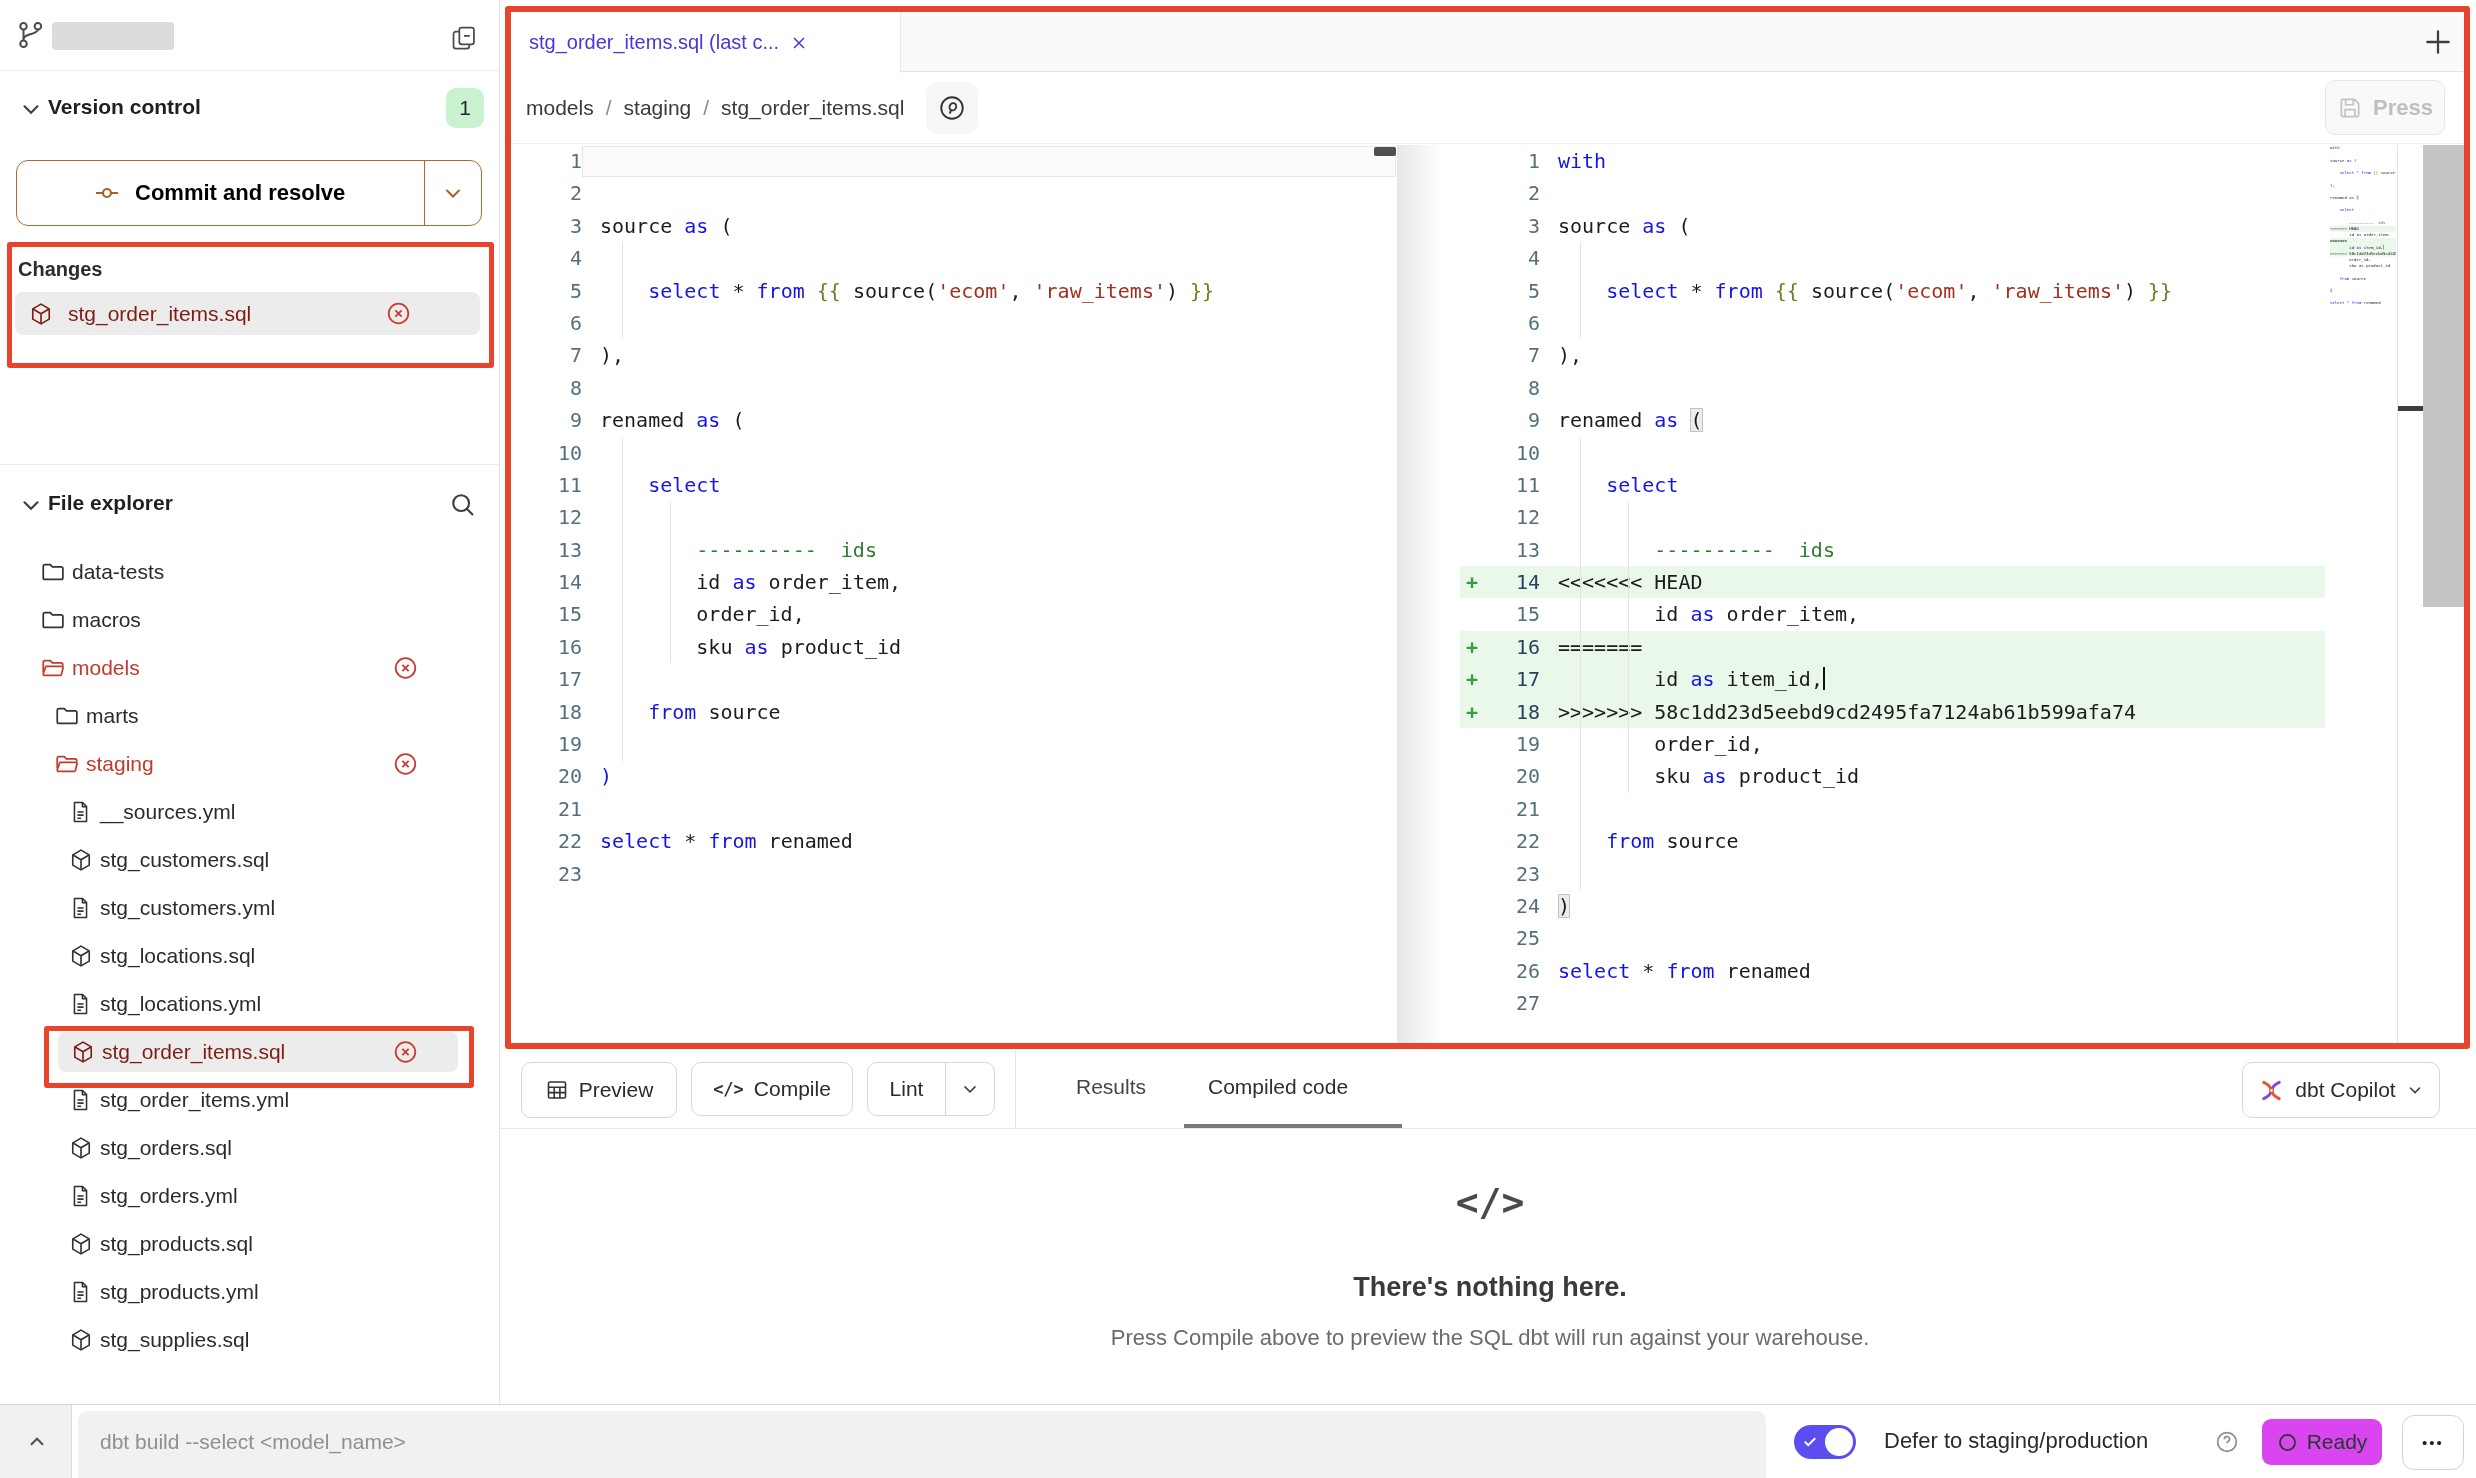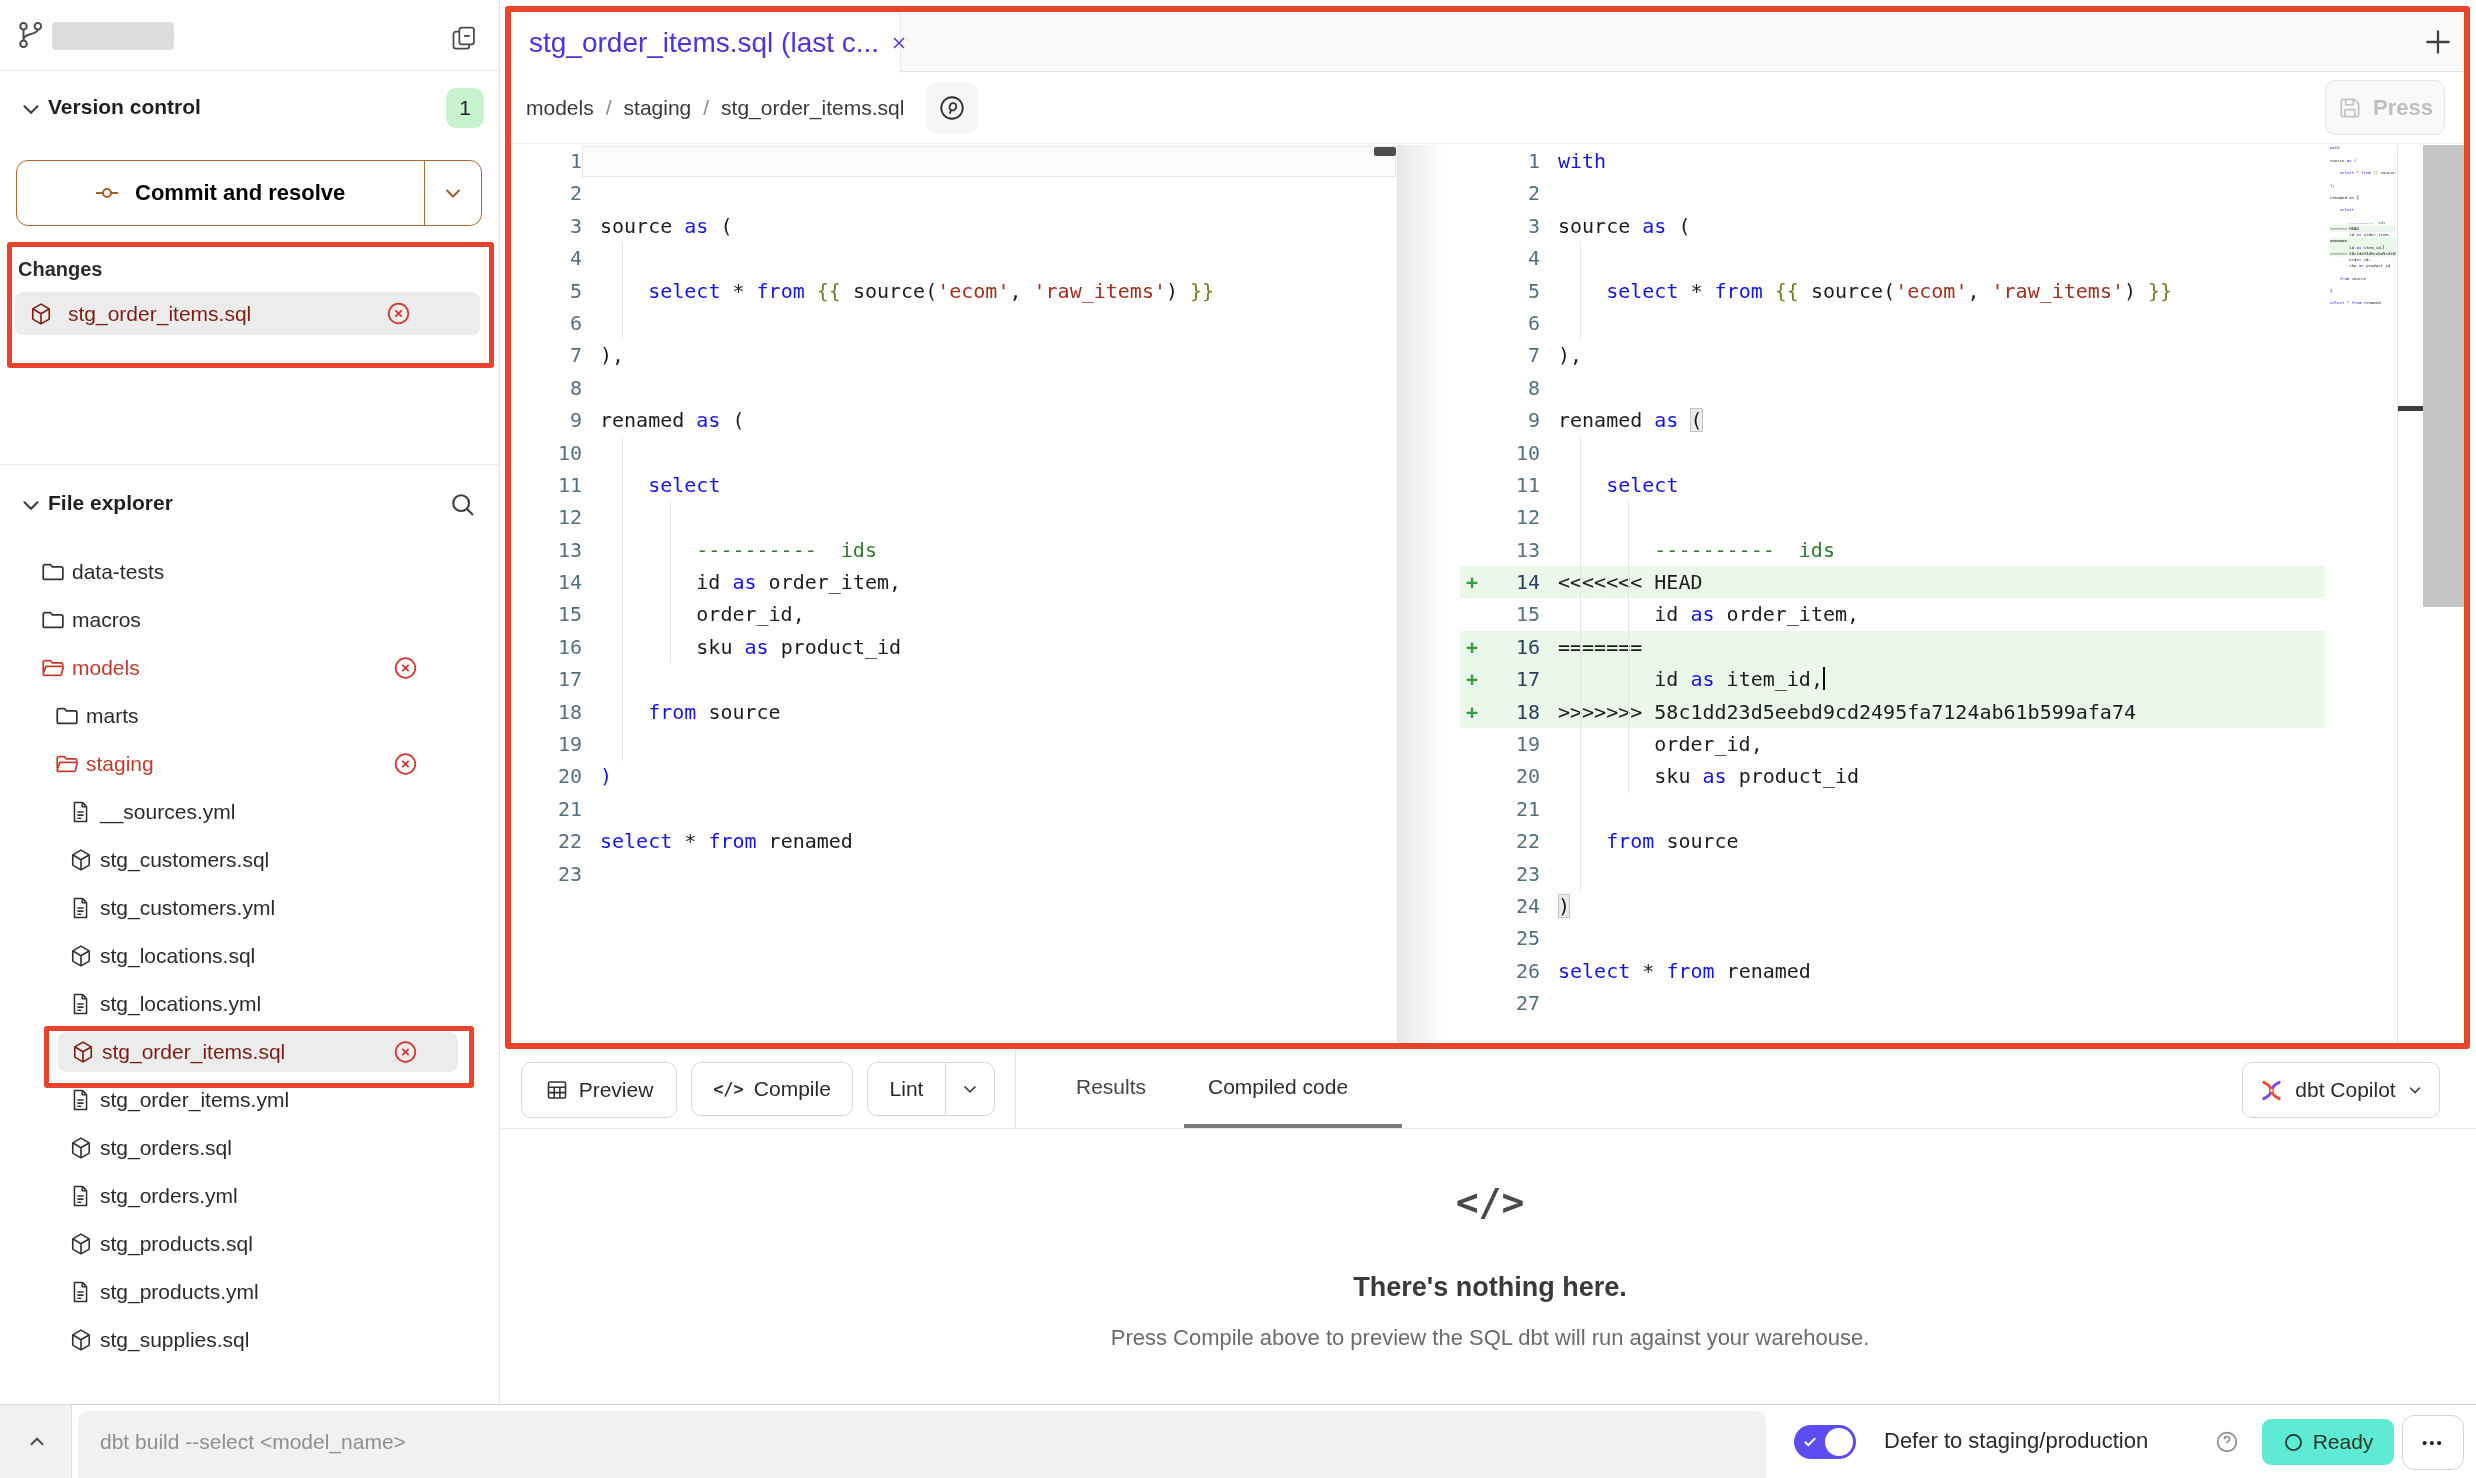--- a/index.html
+++ b/index.html
@@ -295,21 +295,21 @@
               <path d="M4.6 7.4l7.4 4.3 7.4-4.3M12 11.7v9.2"></path>
             </svg>
           </span>
           <span class="tree-label" style="left: 100px; color: rgb(43, 43, 43);">stg_supplies.sql</span>
         </div>
       </div>
   </div>
 
   <div class="abs" style="left:511px;top:12px;width:1953px;height:60px;background:#fafafa;border-bottom:1px solid #e5e5e5;box-sizing:border-box"></div>
   <div class="abs" style="left:511px;top:12px;width:390px;height:61px;background:#fff;border-right:1px solid #e8e8e8;box-sizing:border-box;display:flex;align-items:center">
-    <span style="margin-left:18px;font-size:28px;color:#4936dd;white-space:nowrap">stg_order_items.sql (last c...</span>
+    <span style="margin-left:18px;font-size:20px;color:#4936dd;white-space:nowrap">stg_order_items.sql (last c...</span>
     <span style="margin-left:10px">
       <svg width="20" height="20" viewBox="0 0 24 24" fill="none" stroke="#4936dd" stroke-width="1.8">
           <path d="M6 6l12 12M18 6L6 18"></path>
         </svg>
     </span>
   </div>
   <span class="abs" style="left:2422px;top:26px">
     <svg width="32" height="32" viewBox="0 0 24 24" fill="none" stroke="#3f3f3f" stroke-width="1.7" stroke-linecap="round">
         <path d="M12 4v16M4 12h16"></path>
       </svg>
@@ -507,21 +507,21 @@
       <span style="position:absolute;right:3px;top:3px;width:28px;height:28px;border-radius:50%;background:#fff"></span>
     </div>
     <span class="abs" style="left:1884px;top:23px;font-size:22px;color:#2a2a2a;white-space:nowrap">Defer to staging/production</span>
     <span class="abs" style="left:2214px;top:24px">
       <svg width="26" height="26" viewBox="0 0 24 24" fill="none" stroke="#8a8a8a" stroke-width="1.5">
         <circle cx="12" cy="12" r="8.6"></circle>
         <path d="M9.6 9.4a2.4 2.4 0 1 1 3.3 2.2c-.8.35-.9.9-.9 1.6"></path>
           <path d="M12 16.4v.3"></path>
       </svg>
     </span>
-    <div class="abs" style="left:2262px;top:14px;width:132px;height:46px;background:#5eead4;border-radius:9px;display:flex;align-items:center;justify-content:center;gap:9px">
+    <div class="abs" style="left:2262px;top:14px;width:120px;height:46px;background:#d946ef;border-radius:9px;display:flex;align-items:center;justify-content:center;gap:9px">
       <svg width="21" height="21" viewBox="0 0 24 24" fill="none" stroke="#223b28" stroke-width="2">
           <circle cx="12" cy="12" r="8.6"></circle>
         </svg>
       <span style="font-size:21px;font-weight:500;color:#223b28">Ready</span>
     </div>
     <div class="abs" style="left:2402px;top:10px;width:62px;height:55px;border:1.5px solid #d4d4d4;border-radius:12px;box-sizing:border-box;display:flex;align-items:center;justify-content:center">
       <span style="font-size:15px;letter-spacing:2px;color:#222">•••</span>
     </div>
   </div>
 

